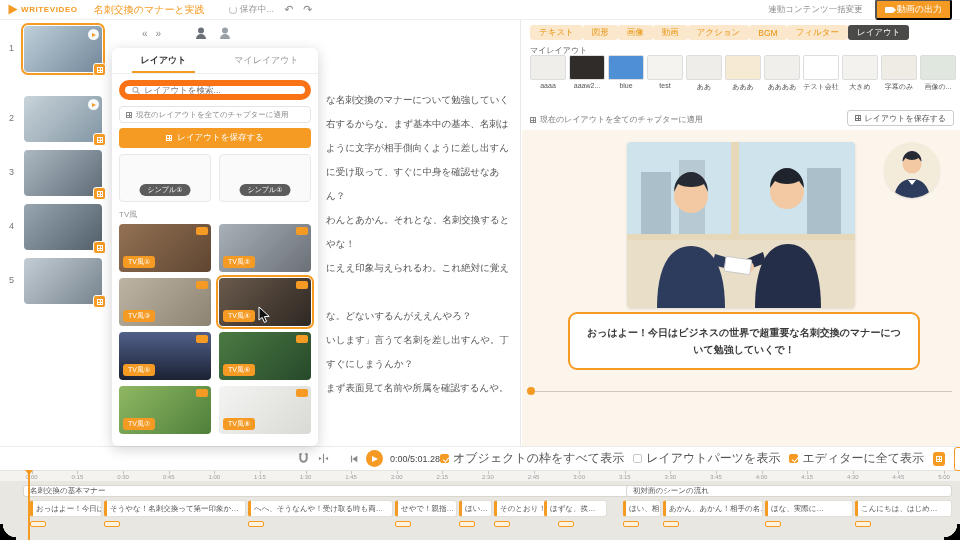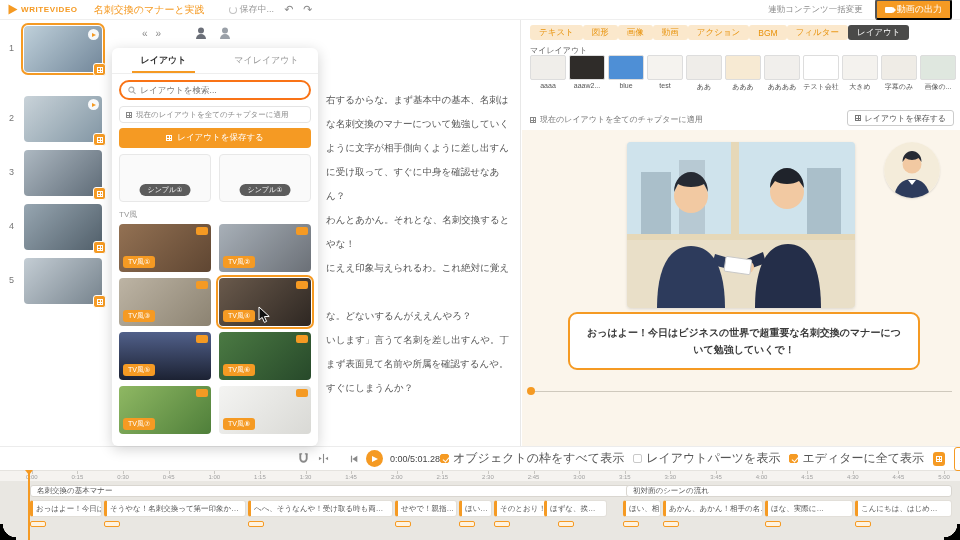--- a/index.html
+++ b/index.html
@@ -46,21 +46,21 @@
   .script{position:absolute;left:326px;top:88px;width:192px;z-index:3}
   .script .line{font-size:9.5px;color:#555;line-height:24px;height:24px;white-space:nowrap;overflow:hidden}
   .vdiv{position:absolute;left:520px;top:20px;width:1px;height:426px;background:#e8e8e8;z-index:2}
 
   
   .popup{position:absolute;left:112px;top:48px;width:206px;height:398px;background:#fff;border-radius:6px;box-shadow:0 3px 14px rgba(0,0,0,.18);z-index:40;padding:0 7px;overflow:hidden}
   .popup-tabs{display:flex;height:26px;border-bottom:1px solid #eee;margin:0 -7px}
   .popup-tab{flex:1;display:flex;align-items:center;justify-content:center;font-size:9px;color:#999;position:relative}
   .popup-tab.active{color:#333;font-weight:bold}
   .popup-tab.active::after{content:"";position:absolute;left:20px;right:20px;bottom:0;height:2px;background:#F59A23}
-  .search{margin-top:6px;height:20px;border:2px solid #f97316;border-radius:10px;display:flex;align-items:center;gap:4px;padding:0 7px;background:#fff}
+  .search{margin-top:6px;height:20px;border:6px solid #f97316;border-radius:10px;display:flex;align-items:center;gap:4px;padding:0 7px;background:#fff}
   .search input{border:0;outline:0;font-size:8.5px;width:100%;color:#666;background:transparent;font-family:inherit}
   .apply-row{margin-top:6px;height:17px;border:1px solid #e4e4e4;border-radius:4px;display:flex;align-items:center;gap:4px;padding:0 6px;font-size:7.5px;color:#888;white-space:nowrap;overflow:hidden}
   .apply-row .grid-ic{color:#888}
   .save-btn{margin-top:5px;height:20px;background:#F59A23;border-radius:4px;color:#fff;font-size:8.5px;display:flex;align-items:center;justify-content:center;gap:5px}
   .save-btn .grid-ic{color:#fff}
   .thumb-row{display:flex;gap:8px;margin-top:6px}
   .l-thumb{width:92px;height:48px;border-radius:4px;position:relative;background:#fafafa;border:1px solid #e8e8e8;flex:none}
   .simple-pill{position:absolute;left:50%;transform:translateX(-50%);bottom:5px;background:#5c5c5c;color:#fff;font-size:7px;padding:1px 8px;border-radius:7px;white-space:nowrap}
   .section-label{font-size:8px;color:#999;margin-top:7px}
   .tv-grid{display:grid;grid-template-columns:92px 92px;gap:6px 8px;margin-top:4px}
@@ -210,45 +210,45 @@
         <path d="M1 12a5 5 0 0 1 10 0z" fill="#6b6f78"></path>
       </svg>
     <svg class="bust" width="12" height="12" viewBox="0 0 12 12" style="margin-left:12px">
         <circle cx="6" cy="3.5" r="3" fill="#9aa0a8"></circle>
         <path d="M1 12a5 5 0 0 1 10 0z" fill="#9aa0a8"></path>
       </svg>
   </div>
 
   <div class="script">
 
+      <div class="line">な名刺交換のマナーについて勉強していく</div>
+
       <div class="line">右するからな。まず基本中の基本、名刺は</div>
 
-      <div class="line">な名刺交換のマナーについて勉強していく</div>
-
       <div class="line">ように文字が相手側向くように差し出すん</div>
 
       <div class="line">に受け取って、すぐに中身を確認せなあ</div>
 
       <div class="line">ん？</div>
 
       <div class="line">わんとあかん。それとな、名刺交換すると</div>
 
       <div class="line">やな！</div>
 
       <div class="line">にええ印象与えられるわ。これ絶対に覚え</div>
 
       <div class="line"></div>
 
       <div class="line">な。どないするんがええんやろ？</div>
 
       <div class="line">いします」言うて名刺を差し出すんや。丁</div>
 
+      <div class="line">すぐにしまうんか？</div>
+
       <div class="line">まず表面見て名前や所属を確認するんや。</div>
-
-      <div class="line">すぐにしまうんか？</div>
     </div>
   <div class="vdiv"></div>
 
   <div class="popup">
     <div class="popup-tabs">
 
         <div class="popup-tab active">レイアウト</div>
 
         <div class="popup-tab">マイレイアウト</div>
       </div>
@@ -532,21 +532,21 @@
       <span class="tick">4:30</span>
 
       <span class="tick">4:45</span>
 
       <span class="tick">5:00</span>
     </div>
 
   <div class="tracks">
     <div>
 
-        <div class="chapter" style="left: 30px; width: 700px;">名刺交換の基本マナー</div>
+        <div class="chapter" style="left: 23px; width: 700px;">名刺交換の基本マナー</div>
 
         <div class="chapter" style="left: 626px; width: 326px;">初対面のシーンの流れ</div>
       </div>
     <div>
 
         <div class="clip" style="left: 30px; width: 72px;">おっはよー！今日はビ…</div>
 
         <div class="clip" style="left: 104px; width: 142px;">そうやな！名刺交換って第一印象か…</div>
 
         <div class="clip" style="left: 248px; width: 145px;">へへ、そうなんや！受け取る時も両…</div>

